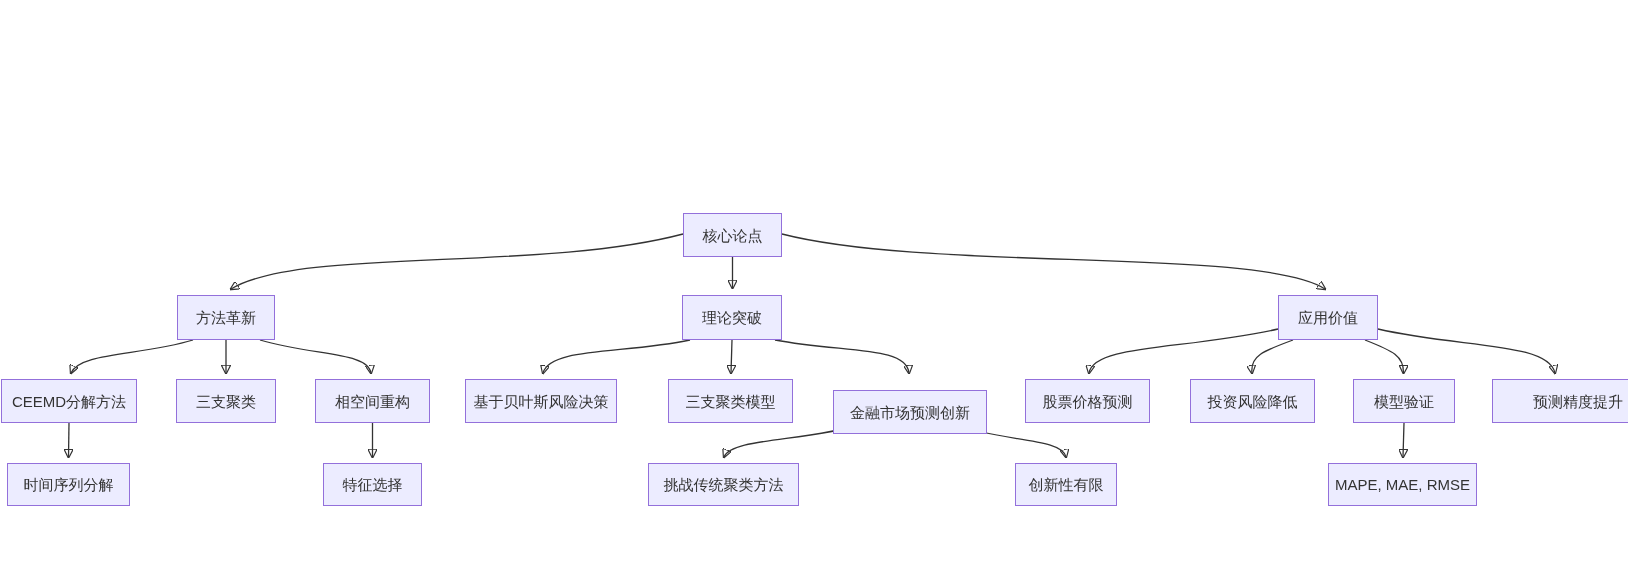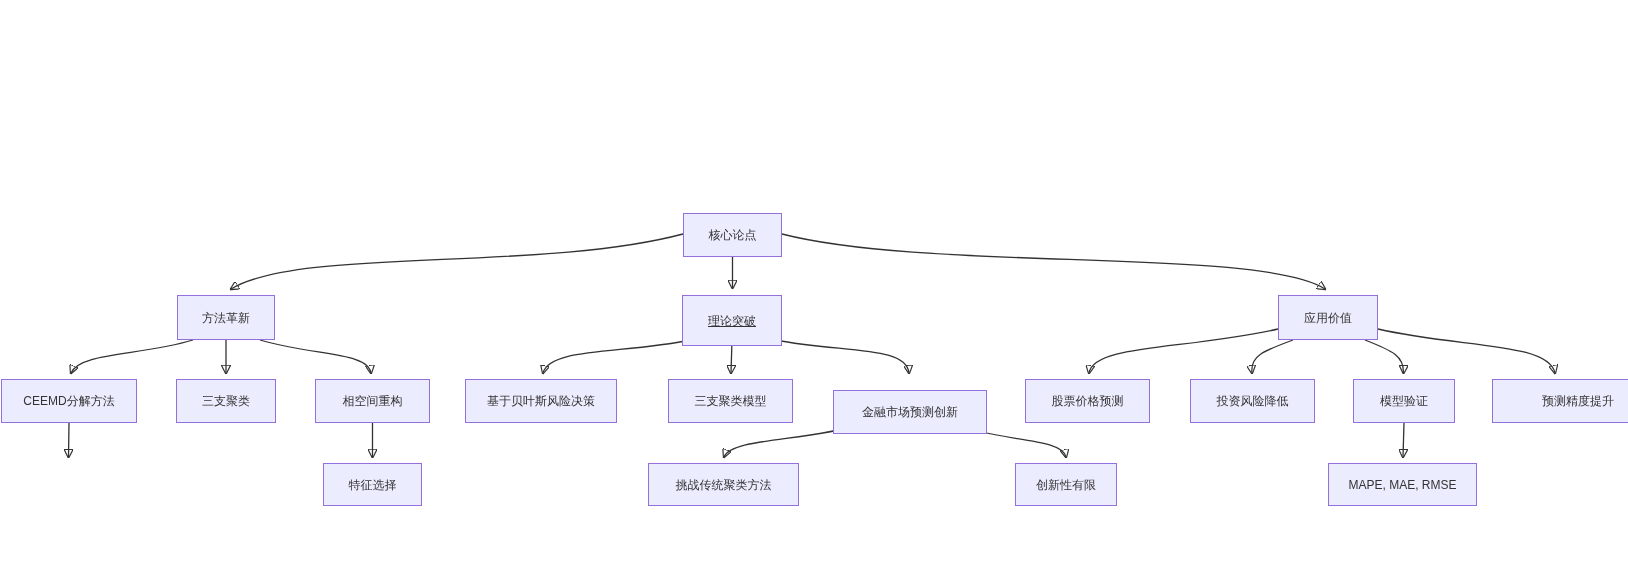--- a/index.html
+++ b/index.html
@@ -24,21 +24,21 @@
   .edges path { fill: none; stroke: #333333; stroke-width: 1.3px; }
   .node {
     position: absolute;
     box-sizing: border-box;
     display: flex;
     align-items: center;
     justify-content: center;
     background: #ECECFF;
     border: 1px solid #9370DB;
     color: #333333;
-    font-size: 12px;
+    font-size: 15px;
     line-height: 1;
     white-space: nowrap;
     text-align: center;
   }
 </style>
 </head>
 <body>
 
 <div class="canvas">
 
@@ -65,24 +65,24 @@
     <path d="M 372.5 423 L 372.5 457" marker-end="url(#arrow)"></path>
     <path d="M 865 424 C 800 442, 732 438, 724 457" marker-end="url(#arrow)"></path>
     <path d="M 950 424 C 1005 442, 1062 438, 1066 457" marker-end="url(#arrow)"></path>
     <path d="M 1404 423 L 1403 457" marker-end="url(#arrow)"></path>
   </svg>
 
   <div class="node" style="left:683px; top:213px; width:99px; height:44px;">
     <span>核心论点</span>
   </div>
 
-  <div class="node" style="left:177px; top:295px; width:98px; height:45px;font-family:Liberation Serif, serif;">
+  <div class="node" style="left:177px; top:295px; width:98px; height:45px;">
     <span>方法革新</span>
   </div>
-  <div class="node" style="left:682px; top:295px; width:100px; height:51px;text-decoration:underline;">
+  <div class="node" style="left:682px; top:295px; width:100px; height:45px;">
     <span>理论突破</span>
   </div>
   <div class="node" style="left:1278px; top:295px; width:100px; height:45px;justify-content:center;">
     <span>应用价值</span>
   </div>
 
   <div class="node" style="left:1px; top:379px; width:136px; height:44px;">
     <span>CEEMD分解方法</span>
   </div>
   <div class="node" style="left:176px; top:379px; width:100px; height:44px;">
@@ -106,20 +106,23 @@
   <div class="node" style="left:1190px; top:379px; width:125px; height:44px;">
     <span>投资风险降低</span>
   </div>
   <div class="node" style="left:1353px; top:379px; width:102px; height:44px;">
     <span>模型验证</span>
   </div>
   <div class="node" style="left:1492px; top:379px; width:144px; height:44px;padding-left:28px;">
     <span>预测精度提升</span>
   </div>
 
+  <div class="node" style="left:7px; top:463px; width:123px; height:43px;">
+    <span>时间序列分解</span>
+  </div>
   <div class="node" style="left:323px; top:463px; width:99px; height:43px;">
     <span>特征选择</span>
   </div>
   <div class="node" style="left:648px; top:463px; width:151px; height:43px;">
     <span>挑战传统聚类方法</span>
   </div>
   <div class="node" style="left:1015px; top:463px; width:102px; height:43px;">
     <span>创新性有限</span>
   </div>
   <div class="node" style="left:1328px; top:463px; width:149px; height:43px;">

